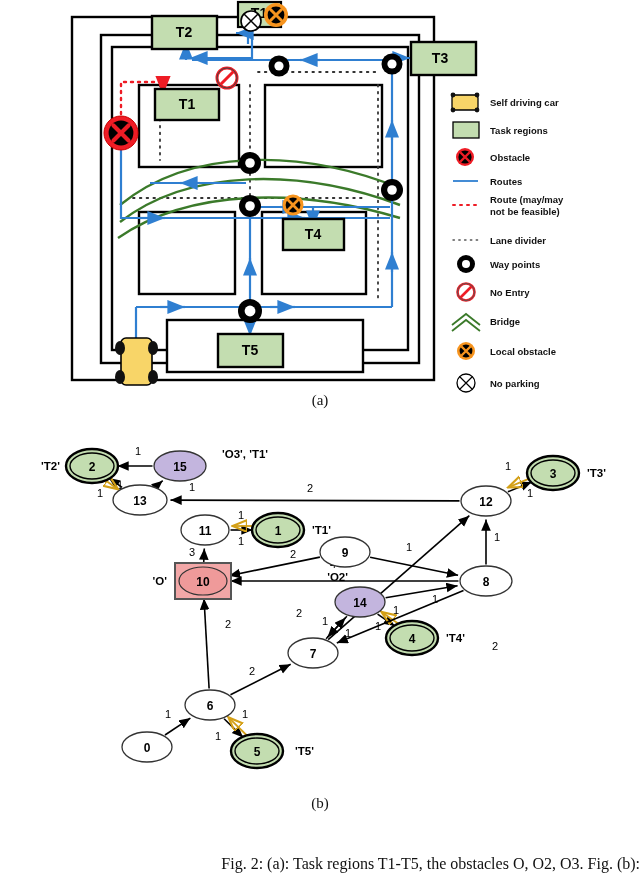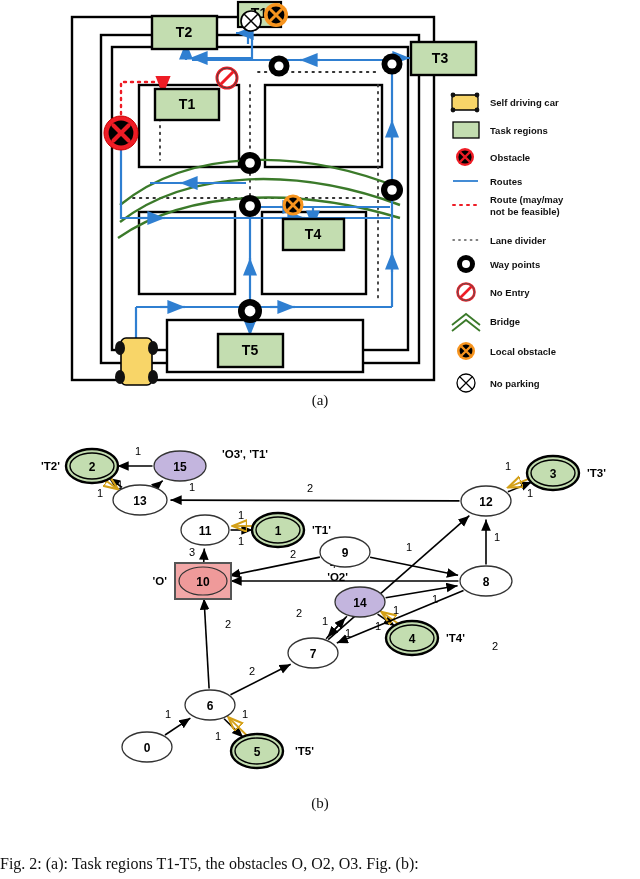--- a/index.html
+++ b/index.html
@@ -1,21 +1,21 @@
 <!DOCTYPE html>
 <html><head>
 <meta charset="utf-8">
 <style>
   html,body{margin:0;padding:0;background:#ffffff;}
   body{width:640px;height:879px;font-family:"Liberation Sans",sans-serif;position:relative;overflow:hidden;}
   #fig{position:absolute;left:0;top:0;width:640px;height:879px;}
   .panel-label{position:absolute;width:100%;text-align:center;font-family:"Liberation Serif",serif;font-size:15px;color:#111;}
   #label-a{top:392px;}
   #label-b{top:795px;}
-  #caption{position:absolute;left:0;top:855px;width:640px;text-align:left;
+  #caption{position:absolute;left:0;top:855px;width:640px;text-align:right;
            font-family:"Liberation Serif",serif;font-size:16px;color:#111;
            white-space:nowrap;overflow:hidden;}
   svg{display:block;}
   .nd{font-family:"Liberation Sans",sans-serif;font-weight:bold;font-size:12px;text-anchor:middle;dominant-baseline:central;fill:#000;}
   .wt{font-family:"Liberation Sans",sans-serif;font-size:11px;text-anchor:middle;fill:#000;}
   .tag{font-family:"Liberation Sans",sans-serif;font-weight:bold;font-size:11.5px;fill:#000;}
   .leg{font-family:"Liberation Sans",sans-serif;font-weight:bold;font-size:9.5px;fill:#111;}
   .maplbl{font-family:"Liberation Sans",sans-serif;font-weight:bold;font-size:14px;text-anchor:middle;dominant-baseline:central;fill:#000;}
 </style>
 </head>

